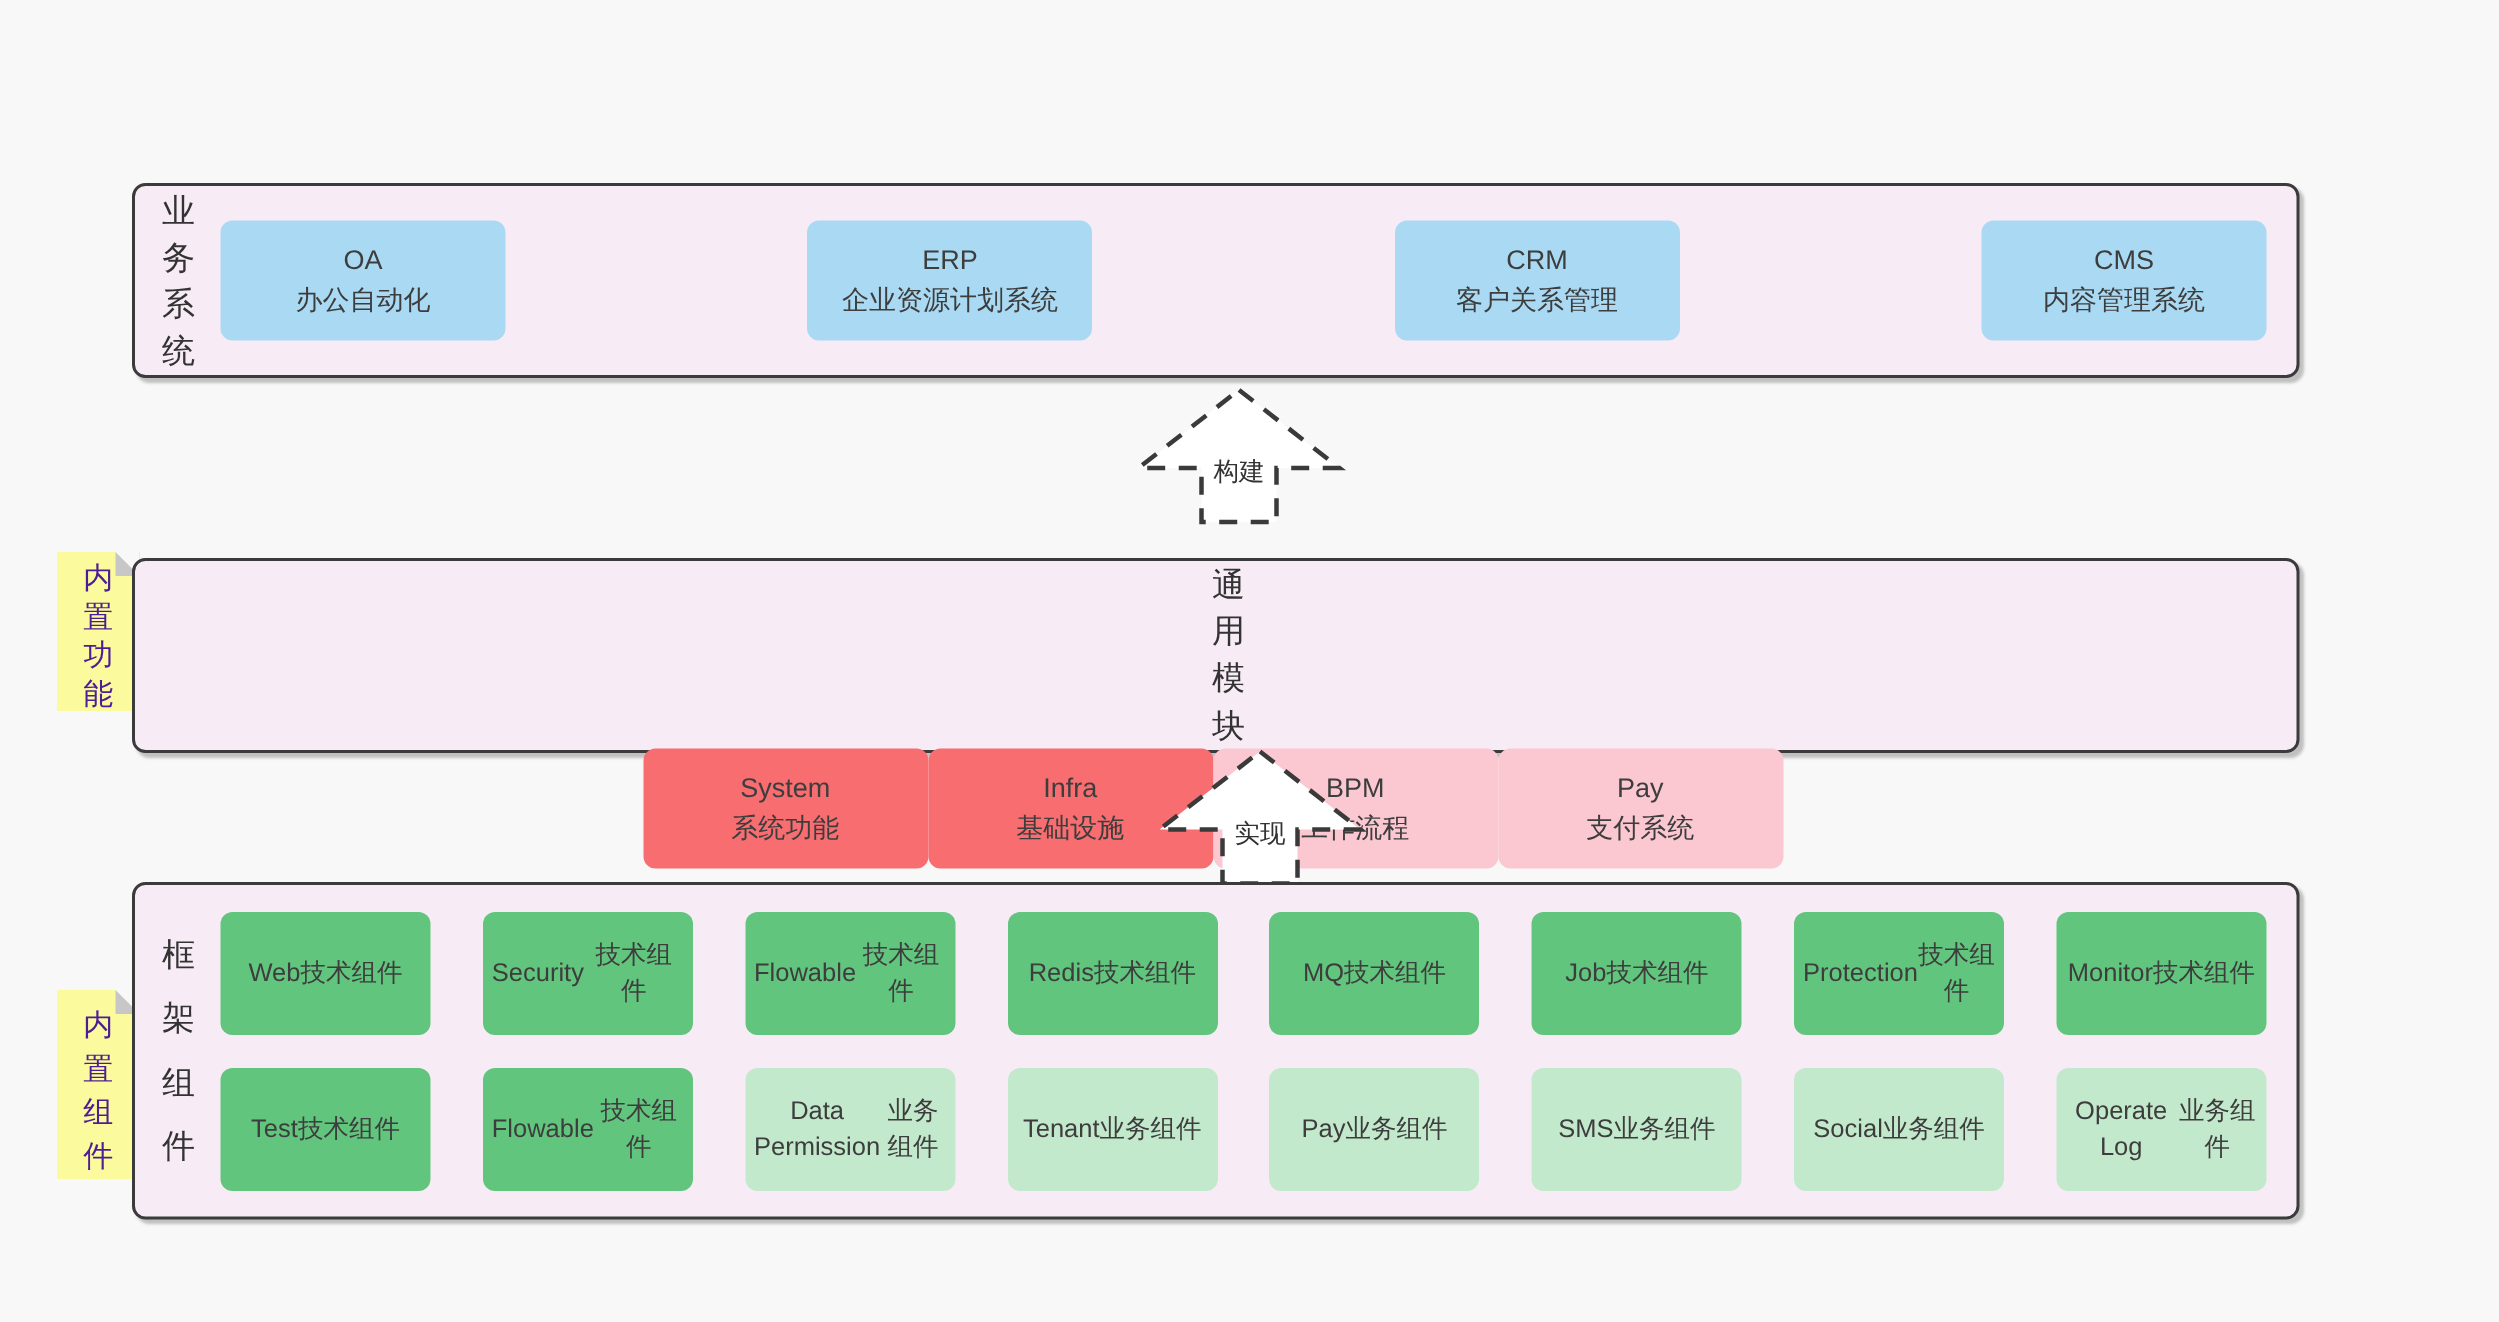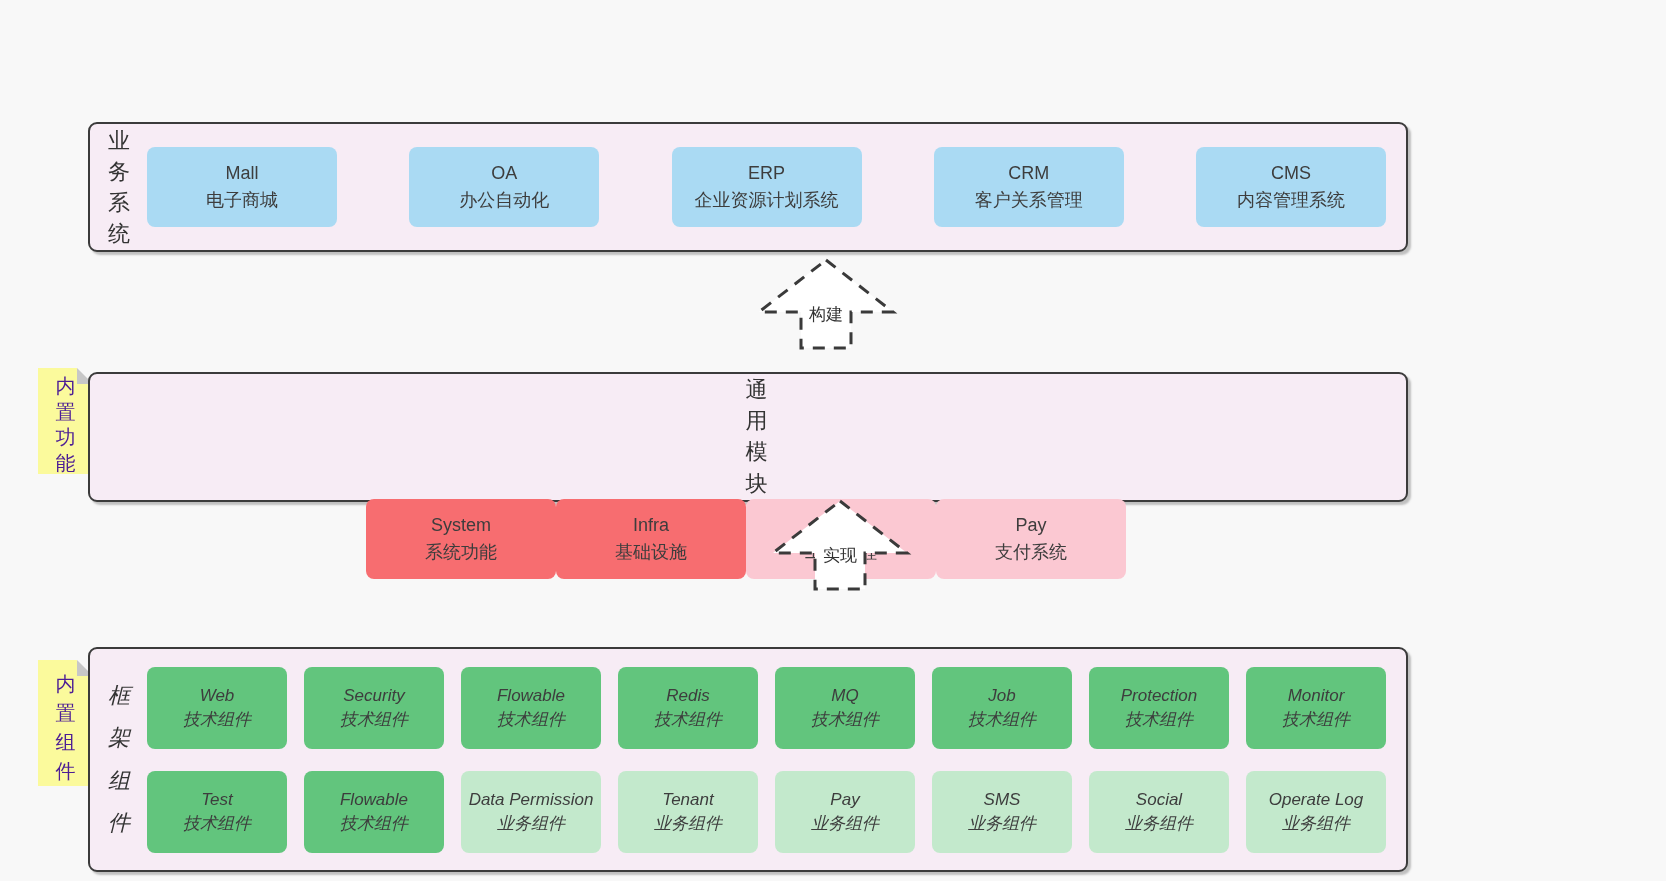--- a/index.html
+++ b/index.html
@@ -12,38 +12,38 @@
   .sticky1 { top: 368px; height: 106px; }
   .sticky2 { top: 660px; height: 126px; }
   .sticky-fold { position: absolute; top: 0; right: 0; width: 0; height: 0;
     border-style: solid; border-width: 0 16px 16px 0;
     border-color: var(--page-bg,#f8f8f8) var(--page-bg,#f8f8f8) var(--sticky-fold,#c7c7c7) transparent; }
   .sticky-text { width: 22px; margin: 6px auto 0; font-size: 20px; color: #4c1d95;
     word-break: break-all; line-height: 1.28; text-align: center; }
   .sticky2 .sticky-text { margin-top: 10px; line-height: 1.45; }
 
   
-  .band { position: absolute; left: 88px; width: 1320px; background: var(--band-bg, #f7ecf5);
+  .band { position: absolute; left: 88px; width: 1445px; background: var(--band-bg, #f7ecf5);
     border: 2px solid var(--band-border, #3b3b3b); border-radius: 9px;
     box-shadow: 3px 3px 2px rgba(90,90,90,0.35); display: flex; align-items: center; }
   .band1 { top: 122px; height: 130px; }
   .band2 { top: 372px; height: 130px; flex-direction: column; }
-  .band3 { top: 647px; height: 225px; font-style: italic; }
+  .band3 { top: 588px; height: 225px; }
 
   .vlabel { flex: 0 0 24px; width: 24px; margin-left: 17px; font-size: 22px; color: #333;
     word-break: break-all; line-height: 1.42; text-align: center; }
   .band3 .vlabel { line-height: 1.92; }
 
   .boxrow { flex: 1; display: flex; justify-content: space-between; margin: 0 20px 0 16px; }
   .rows { flex: 1; display: flex; flex-direction: column; gap: 22px; margin: 0 20px 0 16px; }
 
   .box { width: 190px; height: 80px; border-radius: 8px; display: flex; flex-direction: column;
     align-items: center; justify-content: center; text-align: center;
     font-size: 18px; color: var(--text, #3d3d3d); line-height: 1.5; padding: 0 8px; }
-  .box-sm { width: 140px; height: 82px; border-radius: 8px; display: flex; flex-direction: column;
+  .box-sm { width: 140px; height: 82px; border-radius: 8px; display: flex; flex-direction: row;
     align-items: center; justify-content: center; text-align: center;
     font-size: 17px; color: var(--text, #3d3d3d); line-height: 1.4; padding: 0 6px; }
 
   .blue      { background: var(--blue, #aadaf3); }
   .red       { background: var(--red, #f76d70); }
   .pink      { background: var(--pink, #fbc8d2); }
   .green     { background: var(--green, #62c57d); }
   .lightgreen{ background: var(--lightgreen, #c3e9cc); }
 
   
@@ -65,24 +65,20 @@
   </div>
   <div class="sticky sticky2">
     <div class="sticky-fold"></div>
     <div class="sticky-text">内置组件</div>
   </div>
 
   <section class="band band1">
     <div class="vlabel">业务系统</div>
     <div class="boxrow">
       <div class="box blue">
-        <div>Mall</div>
-        <div>电子商城</div>
-      </div>
-      <div class="box blue">
         <div>OA</div>
         <div>办公自动化</div>
       </div>
       <div class="box blue">
         <div>ERP</div>
         <div>企业资源计划系统</div>
       </div>
       <div class="box blue">
         <div>CRM</div>
         <div>客户关系管理</div>

